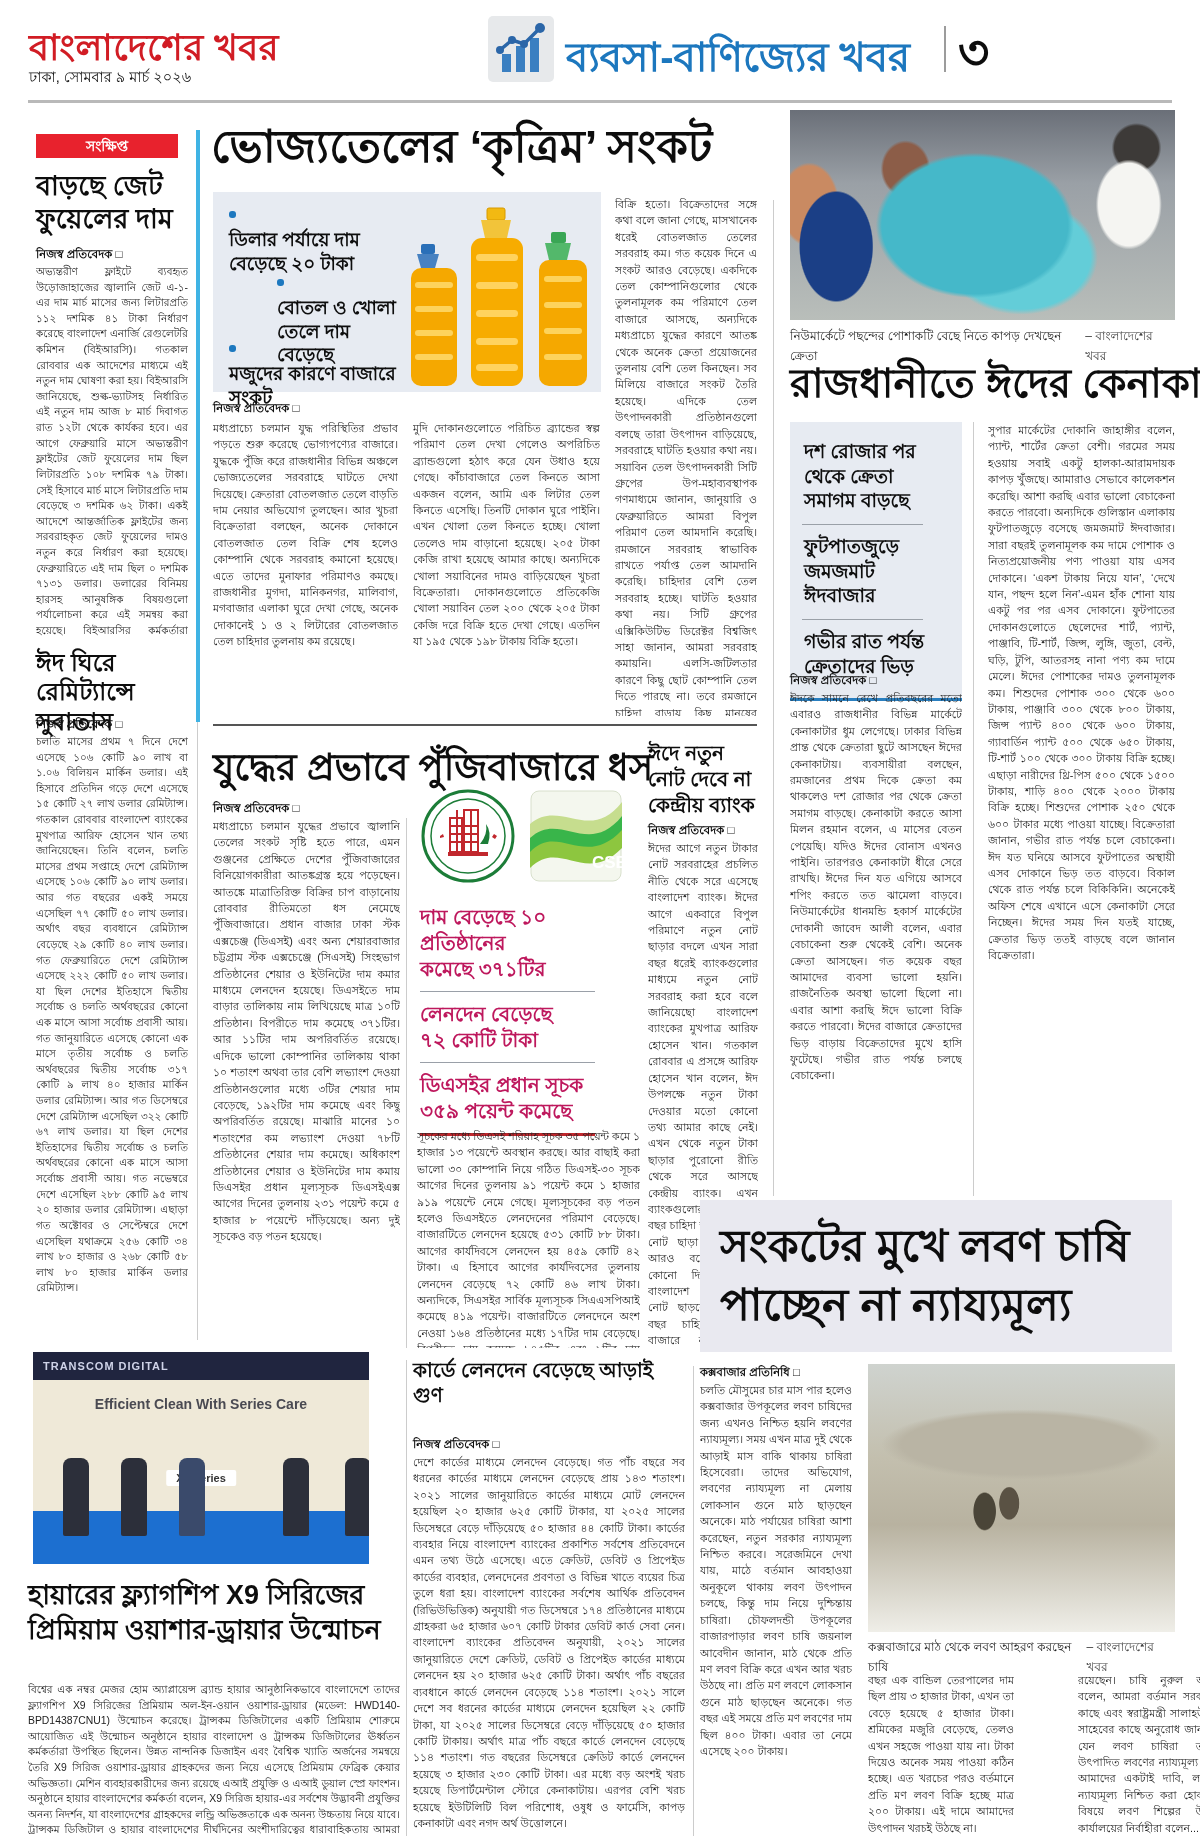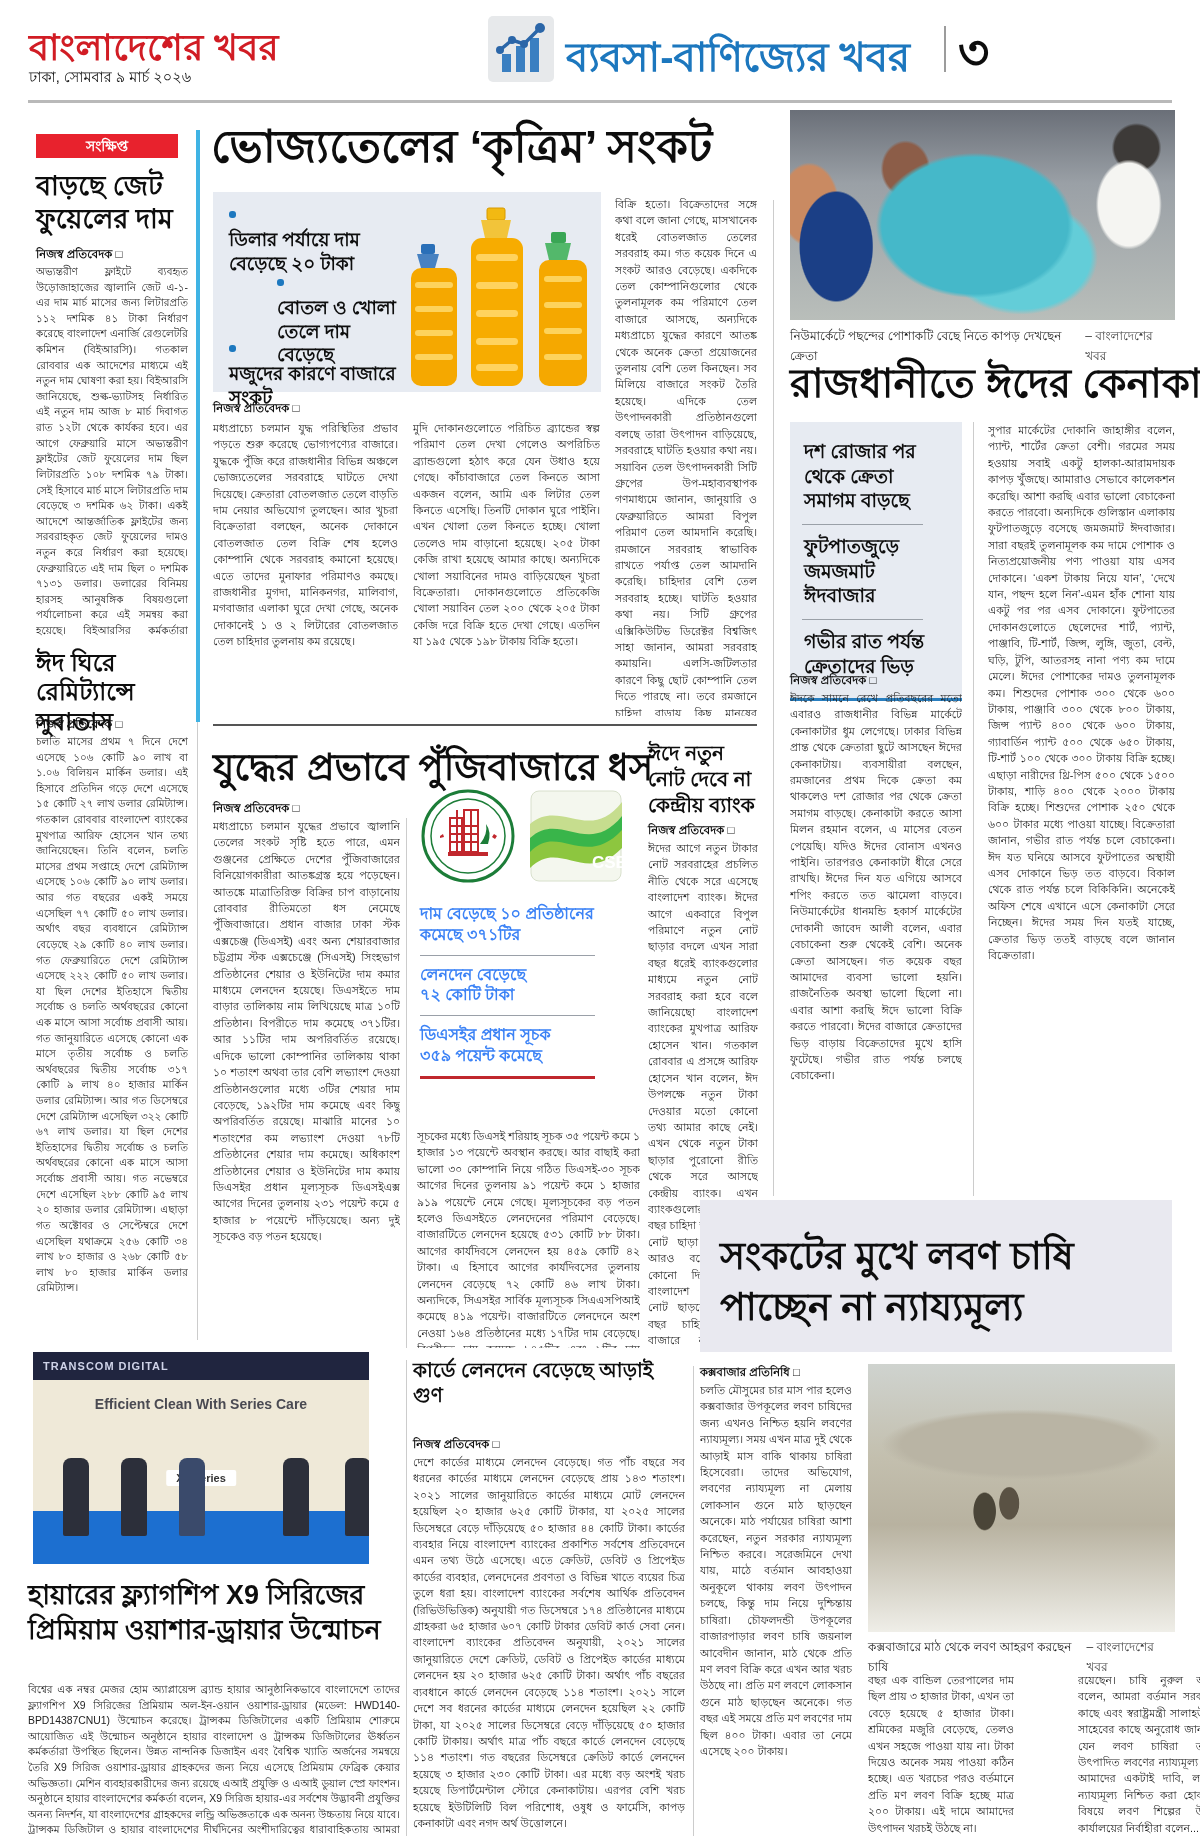--- a/index.html
+++ b/index.html
@@ -16,21 +16,21 @@
   .rule-v { background:#cccccc; }
   .tagbox { background:#e8222d; color:#fff; text-align:center; font-size:14px; font-weight:700; line-height:24px; }
   .caption { font-size:12px; color:#222; }
   .credit { font-size:12px; color:#444; }
   .infobox { background:#e7ebf2; }
   .bullet-item { display:flex; gap:10px; align-items:flex-start;flex-direction:column; }
   .bullet-bar { width:7px; height:40px; background:#1d78bf; border-radius:3px; flex:0 0 7px; margin-top:3px; }
   .bullet-txt { font-size:18.5px; font-weight:700; line-height:1.28; color:#0e0e0e; }
   .rbox-item { font-size:19px; font-weight:700; line-height:1.3; color:#0e0e0e; padding:10px 2px; }
   .rbox-div { height:1px; background:#9aa0a8; width:82%; }
-  .stat { font-size:16px; font-weight:700; line-height:1.3; color:#3b82f6; padding:9px 0; }
+  .stat { font-size:20px; font-weight:700; line-height:1.3; color:#be185d; padding:9px 0; }
   .stat-div { height:1px; background:#9aa0a8; width:92%; }
   .stat-div-red { height:3px; background:#c0272d; width:92%; }
   .photo { overflow:hidden; }
   .ph-shop { background:
       radial-gradient(60px 90px at 12% 65%, #1b3f86 0 60%, transparent 62%),
       radial-gradient(50px 70px at 5% 45%, #c98a62 0 55%, transparent 60%),
       radial-gradient(150px 110px at 48% 55%, #45b8c9 0 62%, transparent 66%),
       radial-gradient(120px 90px at 60% 70%, #63cdd8 0 58%, transparent 64%),
       radial-gradient(55px 75px at 88% 45%, #f5f5f2 0 55%, transparent 60%),
       radial-gradient(40px 40px at 90% 18%, #3d3a38 0 55%, transparent 62%),
@@ -226,21 +226,21 @@
   <div class="abs headline" style="left:28px;top:1578px;width:372px;font-size:27px;line-height:1.3;font-weight:700;">হায়ারের ফ্ল্যাগশিপ X9 সিরিজের প্রিমিয়াম ওয়াশার-ড্রায়ার উন্মোচন</div>
   <div class="abs just body-sm" style="left:28px;top:1682px;width:372px;height:152px;">বিশ্বের এক নম্বর মেজর হোম অ্যাপ্লায়েন্স ব্র্যান্ড হায়ার আনুষ্ঠানিকভাবে বাংলাদেশে তাদের ফ্ল্যাগশিপ X9 সিরিজের প্রিমিয়াম অল-ইন-ওয়ান ওয়াশার-ড্রায়ার (মডেল: HWD140-BPD14387CNU1) উন্মোচন করেছে। ট্রান্সকম ডিজিটালের একটি প্রিমিয়াম শোরুমে আয়োজিত এই উন্মোচন অনুষ্ঠানে হায়ার বাংলাদেশ ও ট্রান্সকম ডিজিটালের ঊর্ধ্বতন কর্মকর্তারা উপস্থিত ছিলেন। উন্নত নান্দনিক ডিজাইন এবং বৈশ্বিক খ্যাতি অর্জনের সমন্বয়ে তৈরি X9 সিরিজ ওয়াশার-ড্রায়ার গ্রাহকদের জন্য নিয়ে এসেছে প্রিমিয়াম ফেব্রিক কেয়ার অভিজ্ঞতা। মেশিন ব্যবহারকারীদের জন্য রয়েছে এআই প্রযুক্তি ও এআই ডুয়াল স্প্রে ফাংশন। অনুষ্ঠানে হায়ার বাংলাদেশের কর্মকর্তা বলেন, X9 সিরিজ হায়ার-এর সর্বশেষ উদ্ভাবনী প্রযুক্তির অনন্য নিদর্শন, যা বাংলাদেশের গ্রাহকদের লন্ড্রি অভিজ্ঞতাকে এক অনন্য উচ্চতায় নিয়ে যাবে। ট্রান্সকম ডিজিটাল ও হায়ার বাংলাদেশের দীর্ঘদিনের অংশীদারিত্বের ধারাবাহিকতায় আমরা বাংলাদেশের বাজারে সেরা প্রযুক্তি নিয়ে আসতে প্রতিশ্রুতিবদ্ধ। হায়ার বিশ্বে টানা ১৫ বছর ধরে এক নম্বর মেজর হোম অ্যাপ্লায়েন্স ব্র্যান্ড হিসেবে স্বীকৃত। — বিজ্ঞপ্তি</div>
   <div class="abs rule-v" style="left:406px;top:1360px;width:1px;height:476px;"></div>
 
   <div class="abs headline" style="left:413px;top:1358px;width:275px;font-size:20px;line-height:1.25;font-weight:700;">কার্ডে লেনদেন বেড়েছে আড়াই গুণ</div>
   <div class="abs byline" style="left:413px;top:1436px;">নিজস্ব প্রতিবেদক □</div>
   <div class="abs just body-txt" style="left:413px;top:1454px;width:272px;height:382px;">দেশে কার্ডের মাধ্যমে লেনদেন বেড়েছে। গত পাঁচ বছরে সব ধরনের কার্ডের মাধ্যমে লেনদেন বেড়েছে প্রায় ১৪৩ শতাংশ। ২০২১ সালের জানুয়ারিতে কার্ডের মাধ্যমে মোট লেনদেন হয়েছিল ২০ হাজার ৬২৫ কোটি টাকার, যা ২০২৫ সালের ডিসেম্বরে বেড়ে দাঁড়িয়েছে ৫০ হাজার ৪৪ কোটি টাকা। কার্ডের ব্যবহার নিয়ে বাংলাদেশ ব্যাংকের প্রকাশিত সর্বশেষ প্রতিবেদনে এমন তথ্য উঠে এসেছে। এতে ক্রেডিট, ডেবিট ও প্রিপেইড কার্ডের ব্যবহার, লেনদেনের প্রবণতা ও বিভিন্ন খাতে ব্যয়ের চিত্র তুলে ধরা হয়। বাংলাদেশ ব্যাংকের সর্বশেষ আর্থিক প্রতিবেদন (রিভিউভিত্তিক) অনুযায়ী গত ডিসেম্বরে ১৭৪ প্রতিষ্ঠানের মাধ্যমে গ্রাহকরা ৬৫ হাজার ৬০৭ কোটি টাকার ডেবিট কার্ড সেবা নেন। বাংলাদেশ ব্যাংকের প্রতিবেদন অনুযায়ী, ২০২১ সালের জানুয়ারিতে দেশে ক্রেডিট, ডেবিট ও প্রিপেইড কার্ডের মাধ্যমে লেনদেন হয় ২০ হাজার ৬২৫ কোটি টাকা। অর্থাৎ পাঁচ বছরের ব্যবধানে কার্ডে লেনদেন বেড়েছে ১১৪ শতাংশ। ২০২১ সালে দেশে সব ধরনের কার্ডের মাধ্যমে লেনদেন হয়েছিল ২২ কোটি টাকা, যা ২০২৫ সালের ডিসেম্বরে বেড়ে দাঁড়িয়েছে ৫০ হাজার কোটি টাকায়। অর্থাৎ মাত্র পাঁচ বছরে কার্ডে লেনদেন বেড়েছে ১১৪ শতাংশ। গত বছরের ডিসেম্বরে ক্রেডিট কার্ডে লেনদেন হয়েছে ৩ হাজার ২৩০ কোটি টাকা। এর মধ্যে বড় অংশই খরচ হয়েছে ডিপার্টমেন্টাল স্টোরে কেনাকাটায়। এরপর বেশি খরচ হয়েছে ইউটিলিটি বিল পরিশোধ, ওষুধ ও ফার্মেসি, কাপড় কেনাকাটা এবং নগদ অর্থ উত্তোলনে।</div>
   <div class="abs rule-v" style="left:693px;top:1366px;width:1px;height:470px;"></div>
 
   <div class="abs" style="left:700px;top:1200px;width:472px;height:152px;background:#e9e9f0;padding:16px 20px;">
-    <div class="headline" style="font-size:38px;line-height:1.35;width:430px;margin-top:15px;">সংকটের মুখে লবণ চাষি পাচ্ছেন না ন্যায্যমূল্য</div>
+    <div class="headline" style="font-size:44px;line-height:1.35;width:430px;">সংকটের মুখে লবণ চাষি পাচ্ছেন না ন্যায্যমূল্য</div>
   </div>
   <div class="abs byline" style="left:700px;top:1364px;">কক্সবাজার প্রতিনিধি □</div>
   <div class="abs just body-txt" style="left:700px;top:1382px;width:152px;height:454px;">চলতি মৌসুমের চার মাস পার হলেও কক্সবাজার উপকূলের লবণ চাষিদের জন্য এখনও নিশ্চিত হয়নি লবণের ন্যায্যমূল্য। সময় এখন মাত্র দুই থেকে আড়াই মাস বাকি থাকায় চাষিরা হিসেবেরা। তাদের অভিযোগ, লবণের ন্যায্যমূল্য না মেলায় লোকসান গুনে মাঠ ছাড়ছেন অনেকে। মাঠ পর্যায়ের চাষিরা আশা করেছেন, নতুন সরকার ন্যায্যমূল্য নিশ্চিত করবে। সরেজমিনে দেখা যায়, মাঠে বর্তমান আবহাওয়া অনুকূলে থাকায় লবণ উৎপাদন চলছে, কিন্তু দাম নিয়ে দুশ্চিন্তায় চাষিরা। চৌফলদন্ডী উপকূলের বাজারপাড়ার লবণ চাষি জয়নাল আবেদীন জানান, মাঠ থেকে প্রতি মণ লবণ বিক্রি করে এখন আর খরচ উঠছে না। প্রতি মণ লবণে লোকসান গুনে মাঠ ছাড়ছেন অনেকে। গত বছর এই সময়ে প্রতি মণ লবণের দাম ছিল ৪০০ টাকা। এবার তা নেমে এসেছে ২০০ টাকায়।</div>
 
   <div class="abs photo ph-salt" style="left:868px;top:1364px;width:307px;height:268px;"></div>
   <div class="abs" style="left:868px;top:1638px;width:307px;display:flex;justify-content:space-between;">
     <span class="caption">কক্সবাজারে মাঠ থেকে লবণ আহরণ করছেন চাষি</span>
     <span class="credit">– বাংলাদেশের খবর</span>
   </div>
   <div class="abs just body-txt" style="left:868px;top:1672px;width:146px;height:164px;">বছর এক বান্ডিল তেরপালের দাম ছিল প্রায় ৩ হাজার টাকা, এখন তা বেড়ে হয়েছে ৫ হাজার টাকা। শ্রমিকের মজুরি বেড়েছে, তেলও এখন সহজে পাওয়া যায় না। টাকা দিয়েও অনেক সময় পাওয়া কঠিন হচ্ছে। এত খরচের পরও বর্তমানে প্রতি মণ লবণ বিক্রি হচ্ছে মাত্র ২০০ টাকায়। এই দামে আমাদের উৎপাদন খরচই উঠছে না।</div>

